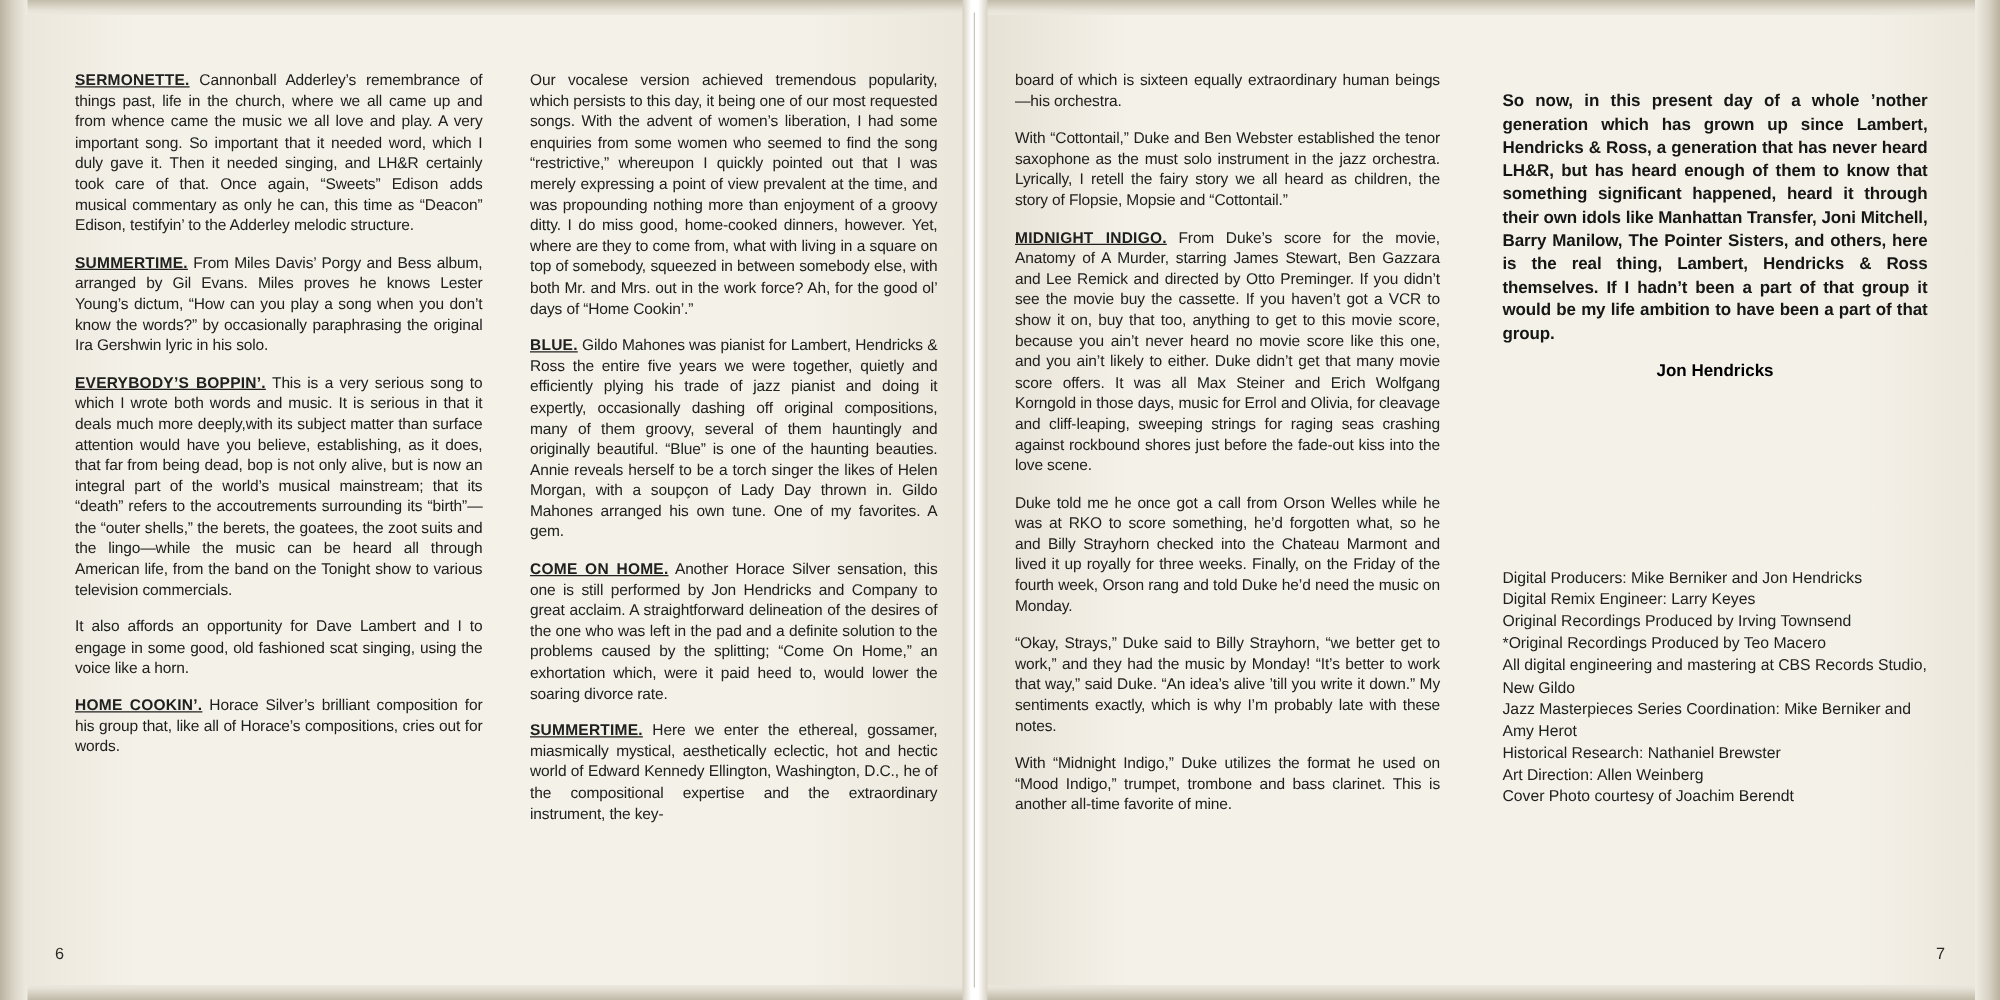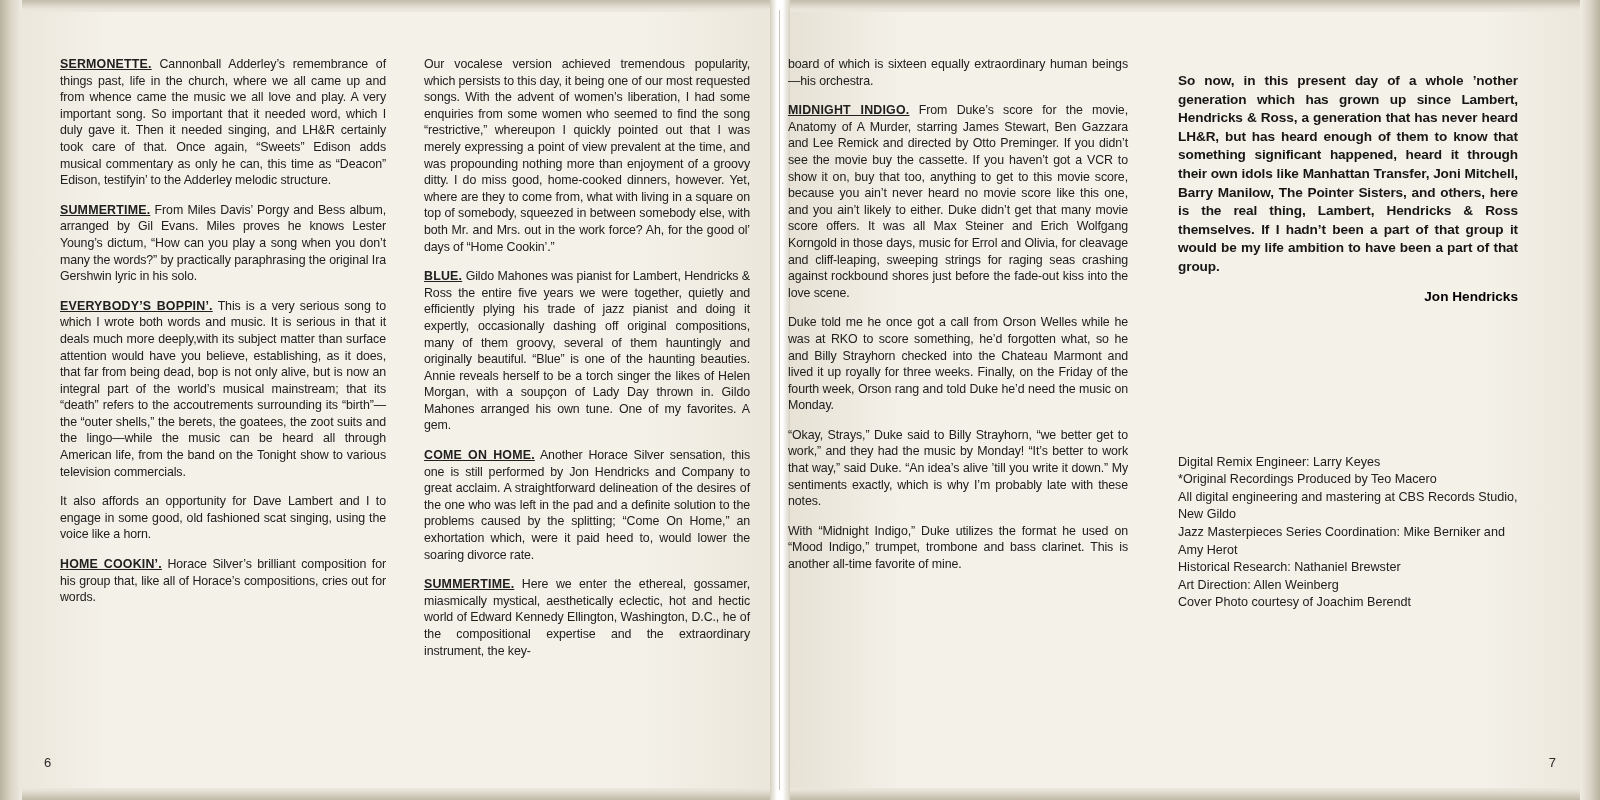--- a/index.html
+++ b/index.html
@@ -83,21 +83,21 @@
     position: absolute;
     display: flex;
   }
   .cols-left {
     left: 60px;
     top: 56px;
     width: 690px;
     gap: 38px;
   }
   .cols-right {
-    left: 788px;
+    left: 812px;
     top: 56px;
     width: 730px;
     gap: 50px;
   }
   .col {
     width: 326px;
   }
   .col-r {
     width: 346px;
   }
@@ -122,21 +122,21 @@
     font-family: "Liberation Sans", sans-serif;
     font-size: 13.6px;
     line-height: 18.6px;
     font-weight: bold;
     color: #161614;
     text-align: justify;
     letter-spacing: -0.1px;
     margin: 16px 0 12px 0;
   }
   .sign {
-    text-align: right;
+    text-align: center;
     font-weight: bold;
     font-size: 13.6px;
     margin-top: 2px;
   }
   .credits {
     margin-top: 150px;
     font-size: 12.6px;
     line-height: 17.6px;
     color: #20201e;
   }
@@ -162,46 +162,49 @@
   <div class="edge-right"></div>
 
   <div class="page page-left"></div>
   <div class="page page-right"></div>
   <div class="gutter"></div>
   <div class="gutter-line"></div>
 
   <div class="cols cols-left">
     <div class="col">
       <p class="para"><span class="head">SERMONETTE.</span><span> Cannonball Adderley’s remembrance of things past, life in the church, where we all came up and from whence came the music we all love and play. A very important song. So important that it needed word, which I duly gave it. Then it needed singing, and LH&amp;R certainly took care of that. Once again, “Sweets” Edison adds musical commentary as only he can, this time as “Deacon” Edison, testifyin’ to the Adderley melodic structure.</span></p>
-      <p class="para"><span class="head">SUMMERTIME.</span><span> From Miles Davis’ Porgy and Bess album, arranged by Gil Evans. Miles proves he knows Lester Young’s dictum, “How can you play a song when you don’t many the words?” by practically paraphrasing the original Ira Gershwin lyric in his solo.</span></p>
+      <p class="para"><span class="head">SUMMERTIME.</span><span> From Miles Davis’ Porgy and Bess album, arranged by Gil Evans. Miles proves he knows Lester Young’s dictum, “How can you play a song when you don’t know the words?” by occasionally paraphrasing the original Ira Gershwin lyric in his solo.</span></p>
       <p class="para"><span class="head">EVERYBODY’S BOPPIN’.</span><span> This is a very serious song to which I wrote both words and music. It is serious in that it deals much more deeply,with its subject matter than surface attention would have you believe, establishing, as it does, that far from being dead, bop is not only alive, but is now an integral part of the world’s musical mainstream; that its “death” refers to the accoutrements surrounding its “birth”—the “outer shells,” the berets, the goatees, the zoot suits and the lingo—while the music can be heard all through American life, from the band on the Tonight show to various television commercials.</span></p>
       <p class="para"><span>It also affords an opportunity for Dave Lambert and I to engage in some good, old fashioned scat singing, using the voice like a horn.</span></p>
       <p class="para"><span class="head">HOME COOKIN’.</span><span> Horace Silver’s brilliant composition for his group that, like all of Horace’s compositions, cries out for words.</span></p>
     </div>
     <div class="col">
       <p class="para"><span>Our vocalese version achieved tremendous popularity, which persists to this day, it being one of our most requested songs. With the advent of women’s liberation, I had some enquiries from some women who seemed to find the song “restrictive,” whereupon I quickly pointed out that I was merely expressing a point of view prevalent at the time, and was propounding nothing more than enjoyment of a groovy ditty. I do miss good, home-cooked dinners, however. Yet, where are they to come from, what with living in a square on top of somebody, squeezed in between somebody else, with both Mr. and Mrs. out in the work force? Ah, for the good ol’ days of “Home Cookin’.”</span></p>
       <p class="para"><span class="head">BLUE.</span><span> Gildo Mahones was pianist for Lambert, Hendricks &amp; Ross the entire five years we were together, quietly and efficiently plying his trade of jazz pianist and doing it expertly, occasionally dashing off original compositions, many of them groovy, several of them hauntingly and originally beautiful. “Blue” is one of the haunting beauties. Annie reveals herself to be a torch singer the likes of Helen Morgan, with a soupçon of Lady Day thrown in. Gildo Mahones arranged his own tune. One of my favorites. A gem.</span></p>
       <p class="para"><span class="head">COME ON HOME.</span><span> Another Horace Silver sensation, this one is still performed by Jon Hendricks and Company to great acclaim. A straightforward delineation of the desires of the one who was left in the pad and a definite solution to the problems caused by the splitting; “Come On Home,” an exhortation which, were it paid heed to, would lower the soaring divorce rate.</span></p>
       <p class="para"><span class="head">SUMMERTIME.</span><span> Here we enter the ethereal, gossamer, miasmically mystical, aesthetically eclectic, hot and hectic world of Edward Kennedy Ellington, Washington, D.C., he of the compositional expertise and the extraordinary instrument, the key-</span></p>
     </div>
   </div>
 
   <div class="cols cols-right">
     <div class="col-r">
       <p class="para"><span>board of which is sixteen equally extraordinary human beings—his orchestra.</span></p>
+      <p class="para"><span>With “Cottontail,” Duke and Ben Webster established the tenor saxophone as the must solo instrument in the jazz orchestra. Lyrically, I retell the fairy story we all heard as children, the story of Flopsie, Mopsie and “Cottontail.”</span></p>
       <p class="para"><span class="head">MIDNIGHT INDIGO.</span><span> From Duke’s score for the movie, Anatomy of A Murder, starring James Stewart, Ben Gazzara and Lee Remick and directed by Otto Preminger. If you didn’t see the movie buy the cassette. If you haven’t got a VCR to show it on, buy that too, anything to get to this movie score, because you ain’t never heard no movie score like this one, and you ain’t likely to either. Duke didn’t get that many movie score offers. It was all Max Steiner and Erich Wolfgang Korngold in those days, music for Errol and Olivia, for cleavage and cliff-leaping, sweeping strings for raging seas crashing against rockbound shores just before the fade-out kiss into the love scene.</span></p>
       <p class="para"><span>Duke told me he once got a call from Orson Welles while he was at RKO to score something, he’d forgotten what, so he and Billy Strayhorn checked into the Chateau Marmont and lived it up royally for three weeks. Finally, on the Friday of the fourth week, Orson rang and told Duke he’d need the music on Monday.</span></p>
       <p class="para"><span>“Okay, Strays,” Duke said to Billy Strayhorn, “we better get to work,” and they had the music by Monday! “It’s better to work that way,” said Duke. “An idea’s alive ’till you write it down.” My sentiments exactly, which is why I’m probably late with these notes.</span></p>
       <p class="para"><span>With “Midnight Indigo,” Duke utilizes the format he used on “Mood Indigo,” trumpet, trombone and bass clarinet. This is another all-time favorite of mine.</span></p>
     </div>
     <div class="col-r">
       <p class="closing">So now, in this present day of a whole ’nother generation which has grown up since Lambert, Hendricks &amp; Ross, a generation that has never heard LH&amp;R, but has heard enough of them to know that something significant happened, heard it through their own idols like Manhattan Transfer, Joni Mitchell, Barry Manilow, The Pointer Sisters, and others, here is the real thing, Lambert, Hendricks &amp; Ross themselves. If I hadn’t been a part of that group it would be my life ambition to have been a part of that group.</p>
       <div class="sign">Jon Hendricks</div>
       <div class="credits">
+        <div>Digital Producers: Mike Berniker and Jon Hendricks</div>
         <div>Digital Remix Engineer: Larry Keyes</div>
+        <div>Original Recordings Produced by Irving Townsend</div>
         <div>*Original Recordings Produced by Teo Macero</div>
         <div>All digital engineering and mastering at CBS Records Studio, New Gildo</div>
         <div>Jazz Masterpieces Series Coordination: Mike Berniker and Amy Herot</div>
         <div>Historical Research: Nathaniel Brewster</div>
         <div>Art Direction: Allen Weinberg</div>
         <div>Cover Photo courtesy of Joachim Berendt</div>
       </div>
     </div>
   </div>
 

